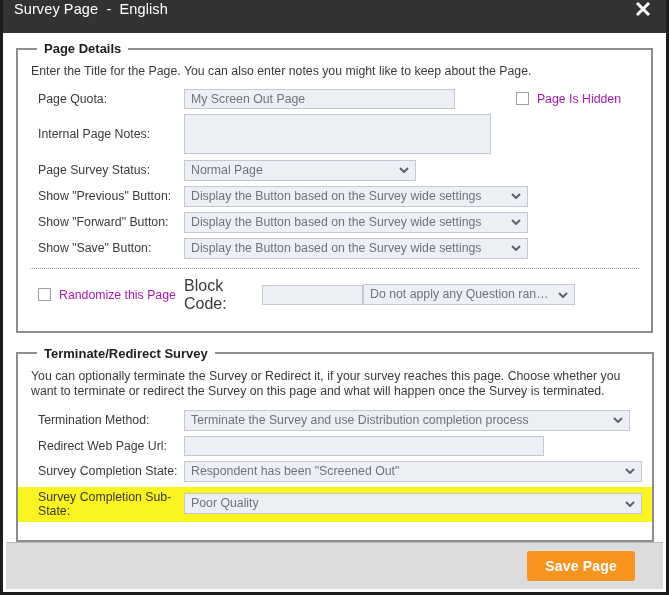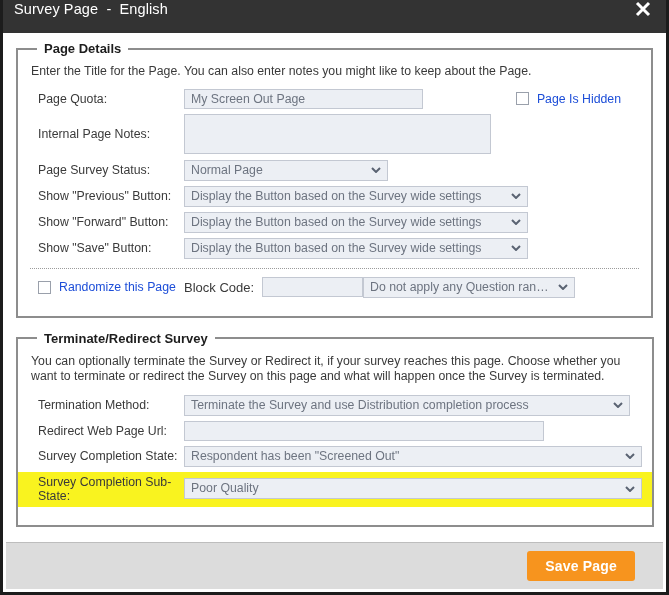--- a/index.html
+++ b/index.html
@@ -179,21 +179,21 @@
     width: 13px;
     height: 13px;
     border: 1px solid #9aa0ab;
     background: #ffffff;
     box-sizing: border-box;
     display: inline-block;
     flex: 0 0 13px;
   }
   .cb-label {
     font-size: 12.3px;
-    color: #1d4ed8;
+    color: #a21caf;
     margin-left: 8px;
   }
 
   
   .dotted {
     border: none;
     border-top: 1px dotted #9b9b9b;
     margin: 9px 2px 8px 2px;
     height: 0;
   }
@@ -255,36 +255,36 @@
   <div class="content">
     <div class="scroll-area">
 
       <fieldset class="group">
         <legend>Page Details</legend>
 
         <div class="group-desc">Enter the Title for the Page. You can also enter notes you might like to keep about the Page.</div>
 
         <div class="row">
           <div class="label">Page Quota:</div>
-          <input class="txt" type="text" style="width: 239px;" value="My Screen Out Page">
+          <input class="txt" type="text" style="width: 271px;" value="My Screen Out Page">
           <div style="flex:1 1 auto;"></div>
           <label class="cbwrap" style="margin-right:20px;">
             <span class="cbox"></span>
             <span class="cb-label">Page Is Hidden</span>
           </label>
         </div>
 
         <div class="row tall" style="margin-bottom:6px;">
           <div class="label">Internal Page Notes:</div>
           <textarea class="txt" style="width: 307px;"></textarea>
         </div>
 
         <div class="row">
           <div class="label">Page Survey Status:</div>
-          <div class="sel" style="width:204px;">
+          <div class="sel" style="width:232px;">
             <span class="sel-text">Normal Page</span>
             <span class="chev">
               <svg width="10" height="6" viewBox="0 0 10 6">
                   <path d="M1 1 L5 5 L9 1" stroke="#5a6372" stroke-width="2" fill="none"></path>
                 </svg>
             </span>
           </div>
         </div>
 
         <div class="row">
@@ -324,21 +324,21 @@
         </div>
 
 
         <hr class="dotted">
 
         <div class="row" style="margin-bottom:8px;">
           <label class="cbwrap" style="padding-left:10px; width:156px; box-sizing:border-box;">
             <span class="cbox"></span>
             <span class="cb-label">Randomize this Page</span>
           </label>
-          <div style="font-size:13px;color:#3a3a3a;width:78px;flex:0 0 78px;">Block Code:</div>
+          <div style="font-size:16px;color:#3a3a3a;width:78px;flex:0 0 78px;">Block Code:</div>
           <input class="txt" type="text" style="width: 101px;" value="">
           <div class="sel" style="width:212px;">
             <span class="sel-text">Do not apply any Question randomization</span>
             <span class="chev">
               <svg width="10" height="6" viewBox="0 0 10 6">
                   <path d="M1 1 L5 5 L9 1" stroke="#5a6372" stroke-width="2" fill="none"></path>
                 </svg>
             </span>
           </div>
         </div>

